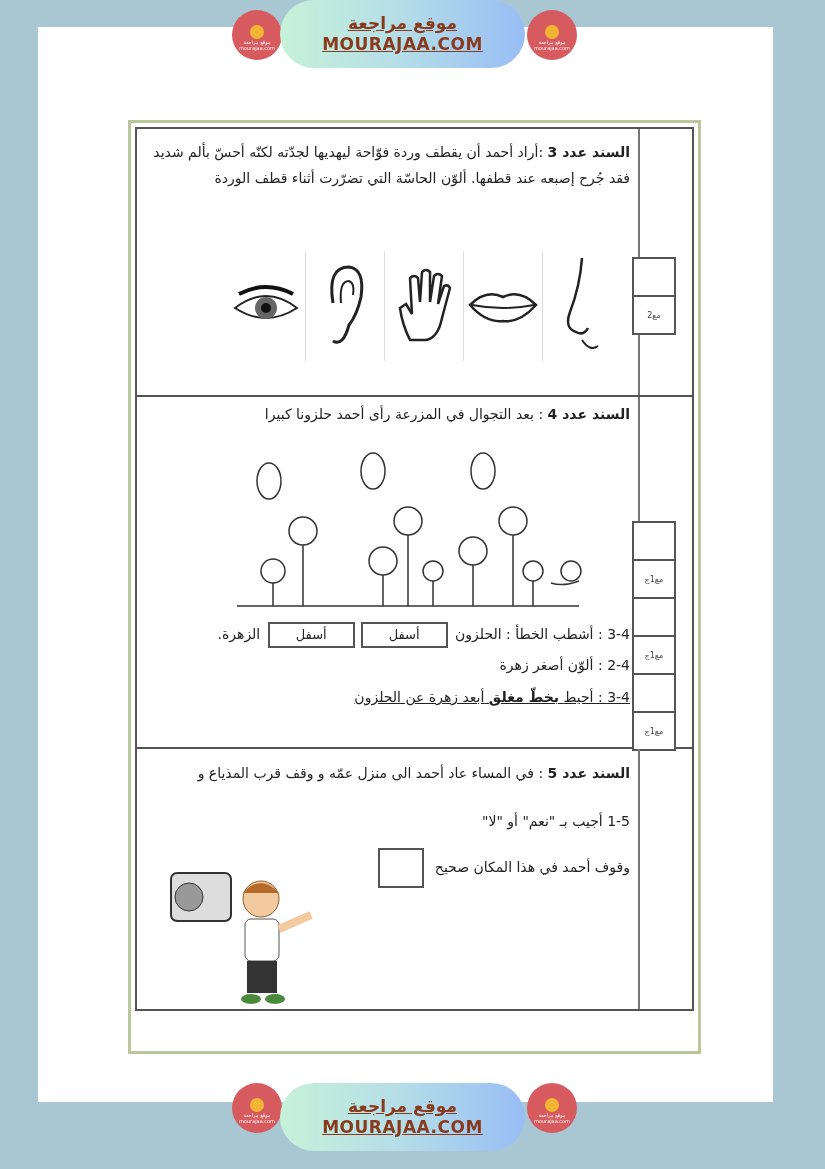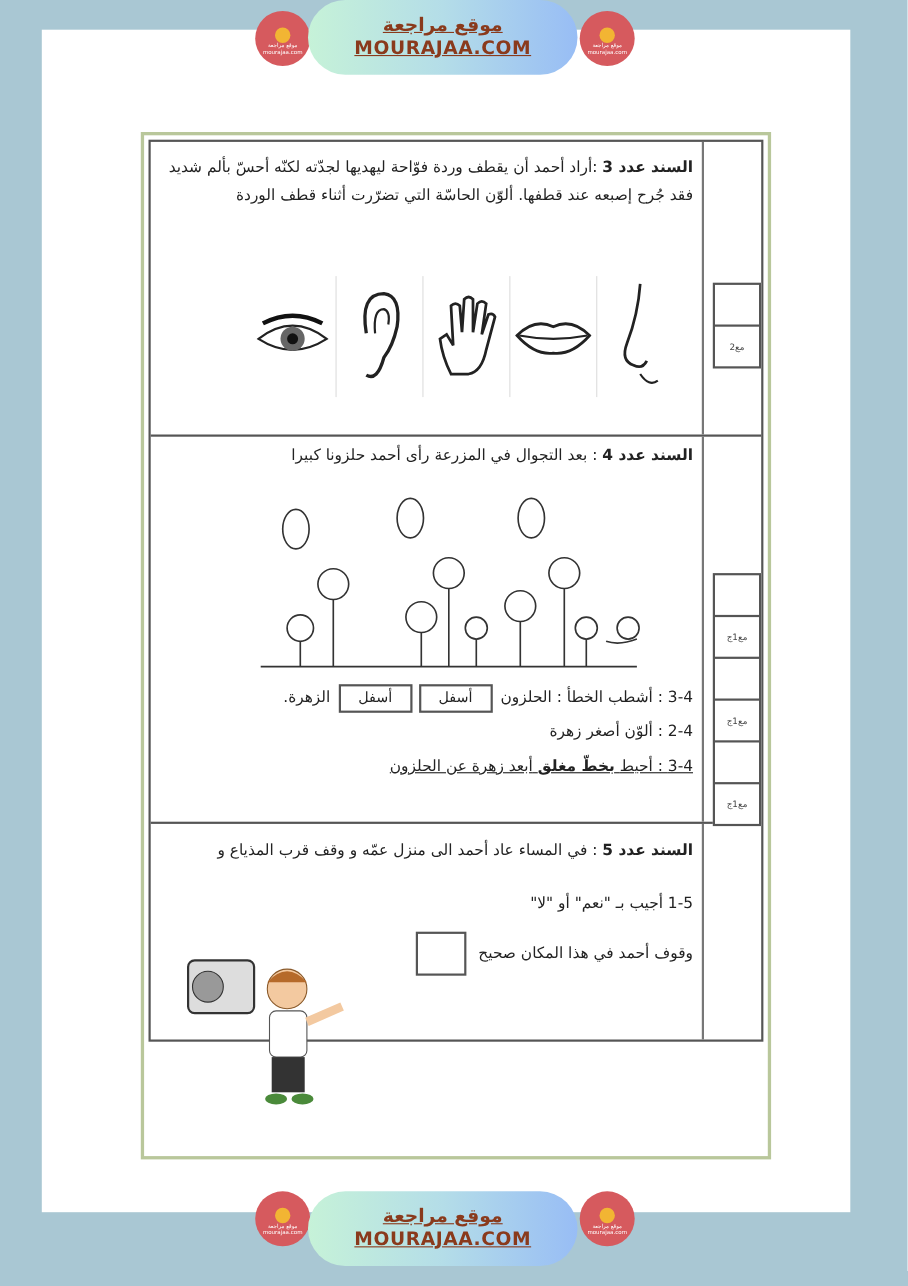--- a/index.html
+++ b/index.html
@@ -15,28 +15,28 @@
   .badge .logo{width:14px;height:14px;border-radius:50%;background:#f2b533;margin-top:6px;}
   .badge .t{font-size:5px;color:#fff;line-height:6px;}
   .sheet{position:absolute;left:128px;top:120px;width:567px;height:928px;border:3px solid #b9c79b;background:#fff;}
   .tbl{position:absolute;left:4px;top:4px;width:555px;border:2px solid #555;}
   .sec{position:relative;border-bottom:2px solid #555;}
   .sec:last-child{border-bottom:none;}
   .side{position:absolute;right:0;top:0;bottom:0;width:52px;border-left:2px solid #777;}
   .content{position:absolute;left:0;top:0;right:54px;bottom:0;direction:rtl;font-family:"DejaVu Sans",sans-serif;color:#222;}
   .txt{font-size:14px;line-height:26px;padding:4px 8px 0 8px;}
   .txt b{font-weight:bold;}
-  .ebox{position:absolute;right:0;width:40px;border:2px solid #555;background:#fff;text-align:right;}
+  .ebox{position:absolute;right:16px;width:40px;border:2px solid #555;background:#fff;text-align:right;}
   .ebox .cell{height:36px;border-bottom:2px solid #555;}
   .ebox .cell:last-child{border-bottom:none;}
   .ebox .lbl{font-size:8px;color:#444;display:flex;align-items:center;justify-content:center;}
   .senses{position:absolute;left:90px;top:122px;display:flex;gap:0;}
   .sense{width:78px;height:110px;border-left:1px solid #ddd;display:flex;align-items:center;justify-content:center;}
   .sense:first-child{border-left:none;}
-  .box{display:inline-block;border:2px solid #555;padding:0 16px;margin:0 3px;font-size:13px;line-height:22px;}
+  .box{display:inline-block;border:2px solid #555;padding:0 26px;margin:0 3px;font-size:13px;line-height:22px;}
   .ans{display:inline-block;width:42px;height:36px;border:2px solid #555;vertical-align:middle;margin-right:6px;}
 </style>
 </head>
 <body>
 
 <div class="page"></div>
 
 <div class="badge" style="left:232px;top:10px;">
   <div class="logo"></div>
   <div class="t">موقع مراجعة</div>
@@ -149,21 +149,21 @@
           <div class="cell"></div>
           <div class="cell lbl">مع1ج</div>
           <div class="cell"></div>
           <div class="cell lbl">مع1ج</div>
           <div class="cell"></div>
           <div class="cell lbl">مع1ج</div>
         </div>
       </div>
     </div>
 
-    <div class="sec" style="height:196px;">
+    <div class="sec" style="height:260px;">
       <div class="content">
         <div class="txt" style="line-height:40px;">
           <div>
             <b>السند عدد 5</b>
             <span>: في المساء عاد أحمد الى منزل عمّه و وقف قرب المذياع و</span>
           </div>
           <div style="margin-top:8px;">1-5 أجيب بـ "نعم" أو "لا"</div>
           <div style="margin-top:6px;">
             <span>وقوف أحمد في هذا المكان صحيح</span>
             <span class="ans"></span>

